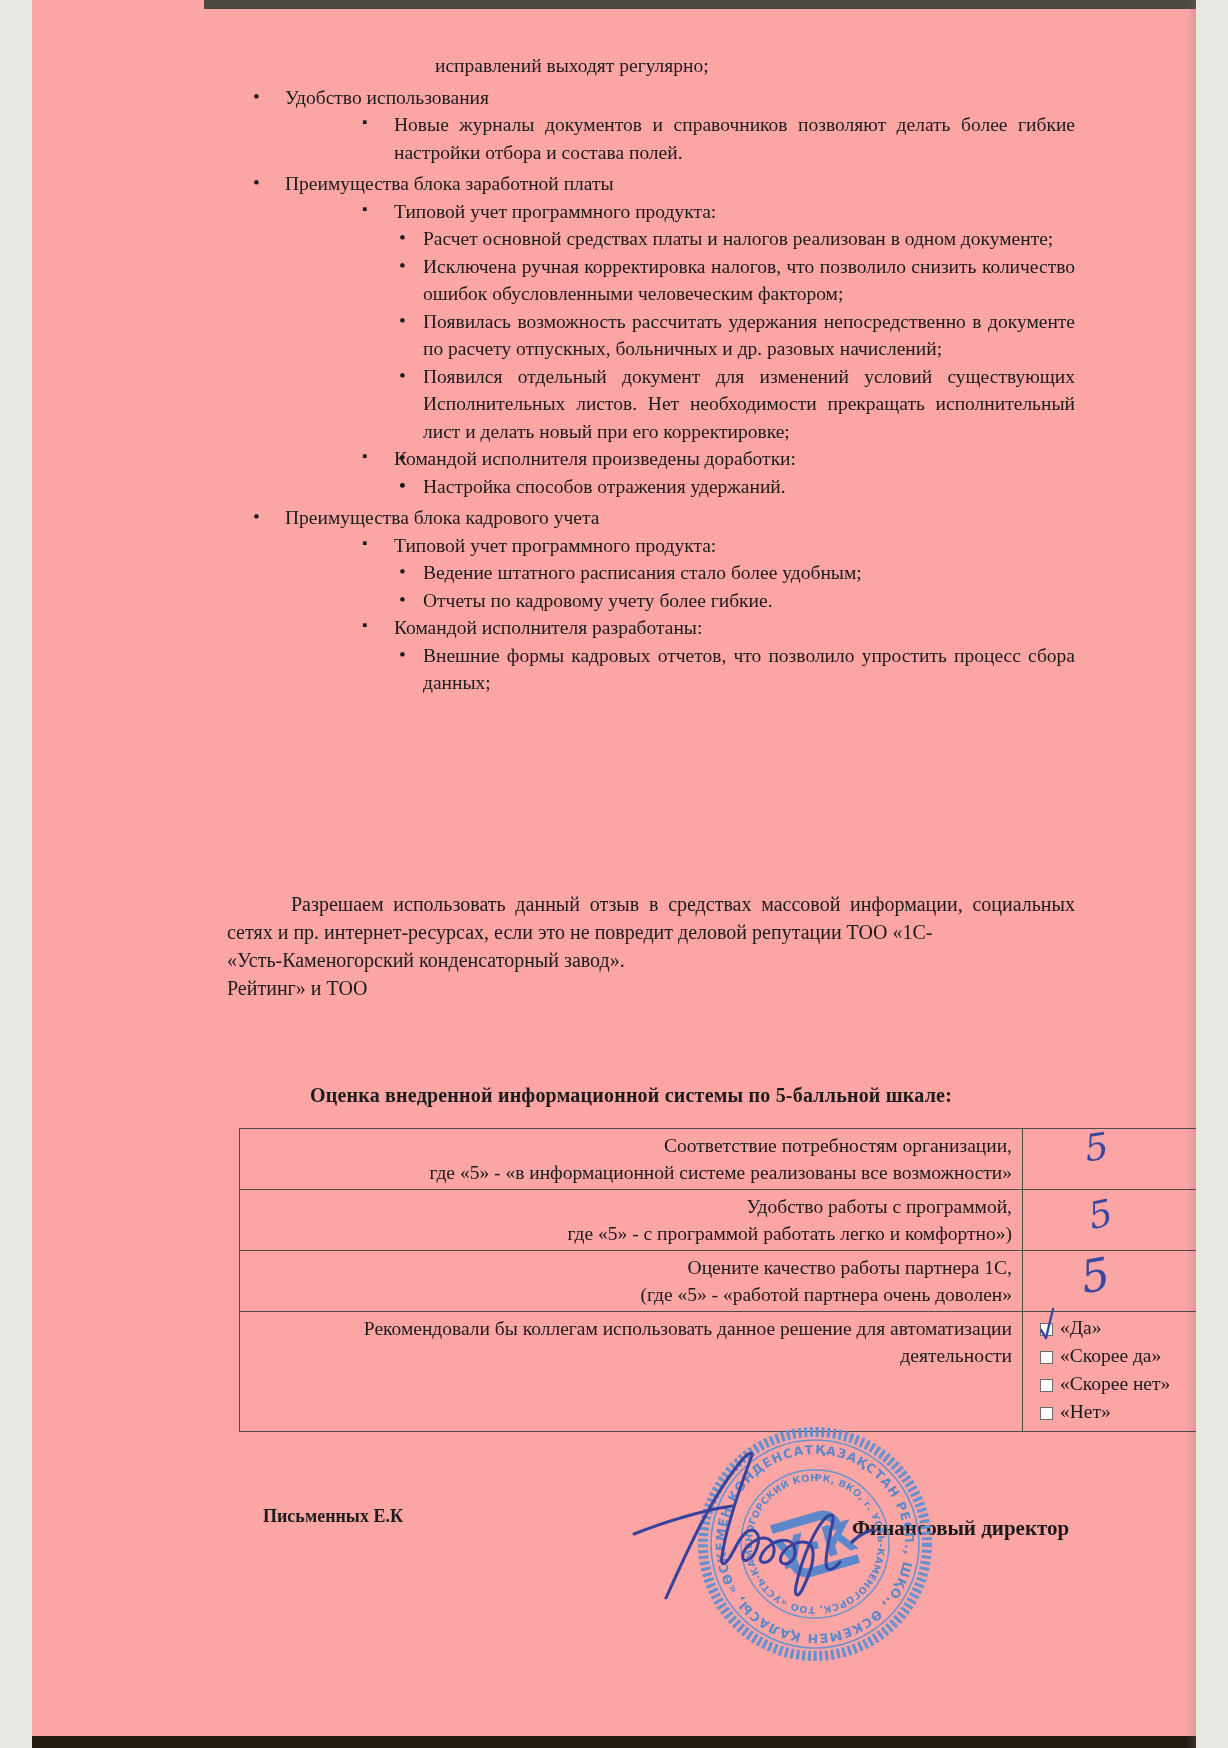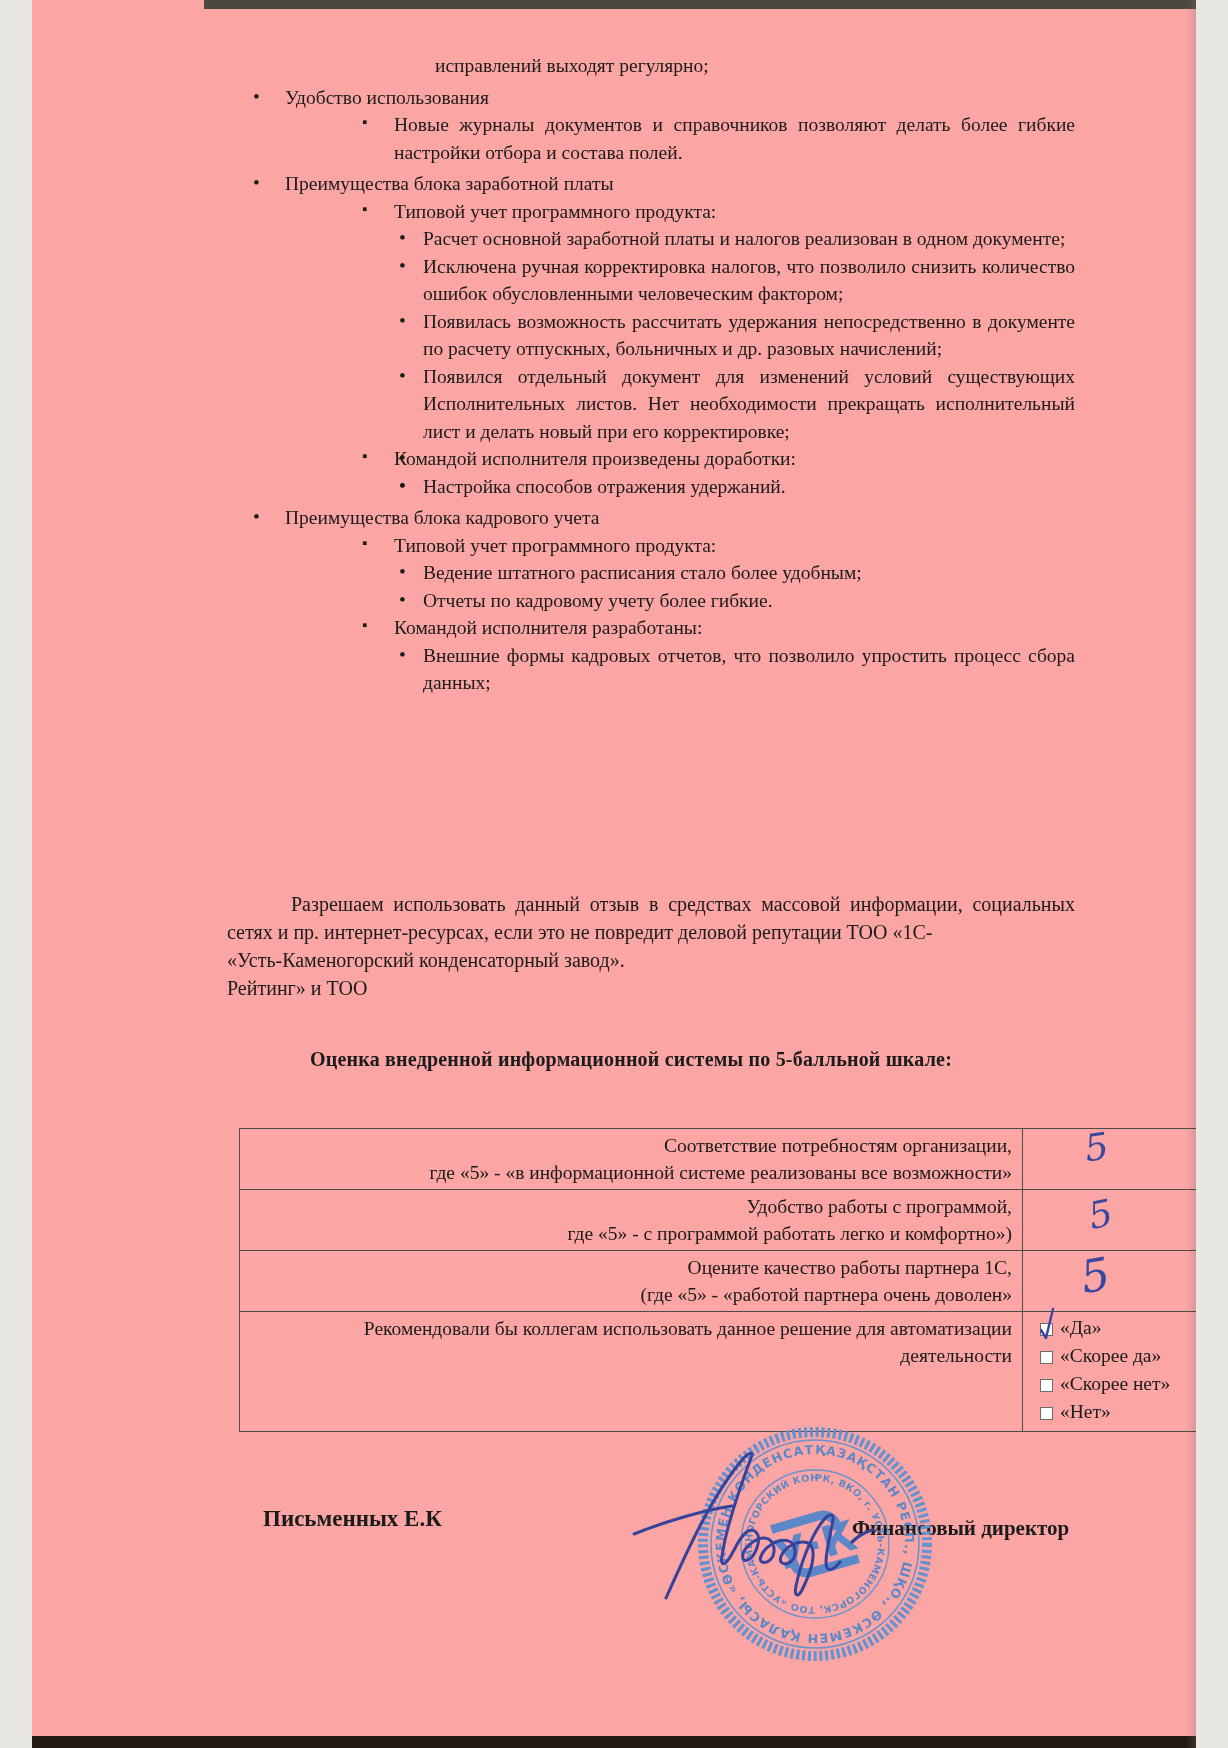--- a/index.html
+++ b/index.html
@@ -22,42 +22,42 @@
   .o-l1 .marker{position:absolute;left:26px;top:-1px;}
   .o-l2{padding-left:167px;}
   .o-l2 .marker{position:absolute;left:135px;top:-2px;font-size:15px;}
   .o-l3{padding-left:196px;}
   .o-l3 .marker{position:absolute;left:172px;top:-1px;}
 
   .permission{position:absolute;left:195px;top:890px;width:848px;font-size:20px;line-height:28px;}
   .perm-main{text-align:justify;text-indent:64px;}
   .perm-line{text-align:left;}
 
-  .rating-heading{position:absolute;left:278px;top:1048px;font-size:20px;font-weight:bold;letter-spacing:0.2px;}
+  .rating-heading{position:absolute;left:278px;top:1084px;font-size:20px;font-weight:bold;letter-spacing:0.2px;}
 
   
   table.eval{position:absolute;left:207px;top:1128px;width:973px;border-collapse:collapse;
     font-size:19.5px;line-height:27px;}
   table.eval td{border:1.6px solid #4d4b47;vertical-align:top;padding:3px 10px 3px 9px;}
   td.crit{width:797px;text-align:right;}
   td.score{width:173px;position:relative;}
   .hand5{
     position:absolute;left:62px;top:0px;
     font-family:"DejaVu Serif", serif;font-style:italic;
     color:#3a47a0;font-size:37px;transform:rotate(-8deg);line-height:1;
   }
   .hand5.v2{left:66px;top:6px;transform:rotate(-12deg);}
   .hand5.v3{left:58px;top:2px;font-size:45px;transform:rotate(-10deg);}
   .opt-row{display:flex;align-items:flex-start;margin:1px 0 4px 8px;line-height:24px;}
   .chk{position:relative;flex:0 0 auto;width:11px;height:11px;margin:7px 7px 0 0;
     border:1.4px solid #6b6b6b;background:#fdfdfd;}
   .chk .tick{position:absolute;left:-3px;top:-17px;overflow:visible;}
 
   
-  .sig-name{position:absolute;left:231px;top:1506px;font-size:23px;font-weight:bold;}
+  .sig-name{position:absolute;left:231px;top:1506px;font-size:18px;font-weight:bold;}
   .sig-title{position:absolute;left:820px;top:1516px;font-size:21px;font-weight:bold;}
   .stamp{position:absolute;left:657px;top:1422px;opacity:0.92;}
   .ink{position:absolute;left:582px;top:1438px;overflow:visible;}
 </style>
 </head>
 <body>
 
 <div id="page">
 
   <div class="top-band"></div>
@@ -65,21 +65,21 @@
   <div class="right-edge"></div>
 
   <div class="outline">
     <div class="o-item o-cont"><span>исправлений выходят регулярно;</span></div>
 
     <div class="o-item o-l1"><span class="marker">•</span><span>Удобство использования</span></div>
     <div class="o-item o-l2"><span class="marker">▪</span><span>Новые журналы документов и справочников позволяют делать более гибкие настройки отбора и состава полей.</span></div>
 
     <div class="o-item o-l1"><span class="marker">•</span><span>Преимущества блока заработной платы</span></div>
     <div class="o-item o-l2"><span class="marker">▪</span><span>Типовой учет программного продукта:</span></div>
-    <div class="o-item o-l3"><span class="marker">•</span><span>Расчет основной заработной платы и налогов реализован в одном документе;</span></div>
+    <div class="o-item o-l3"><span class="marker">•</span><span>Расчет основной средствах платы и налогов реализован в одном документе;</span></div>
     <div class="o-item o-l3"><span class="marker">•</span><span>Исключена ручная корректировка налогов, что позволило снизить количество ошибок обусловленными человеческим фактором;</span></div>
     <div class="o-item o-l3"><span class="marker">•</span><span>Появилась возможность рассчитать удержания непосредственно в документе по расчету отпускных, больничных и др. разовых начислений;</span></div>
     <div class="o-item o-l3"><span class="marker">•</span><span>Появился отдельный документ для изменений условий существующих Исполнительных листов. Нет необходимости прекращать исполнительный лист и делать новый при его корректировке;</span></div>
     <div class="o-item o-l3"><span class="marker">•</span></div>
     <div class="o-item o-l2"><span class="marker">▪</span><span>Командой исполнителя произведены доработки:</span></div>
     <div class="o-item o-l3"><span class="marker">•</span></div>
     <div class="o-item o-l3"><span class="marker">•</span><span>Настройка способов отражения удержаний.</span></div>
 
     <div class="o-item o-l1"><span class="marker">•</span><span>Преимущества блока кадрового учета</span></div>
     <div class="o-item o-l2"><span class="marker">▪</span><span>Типовой учет программного продукта:</span></div>

